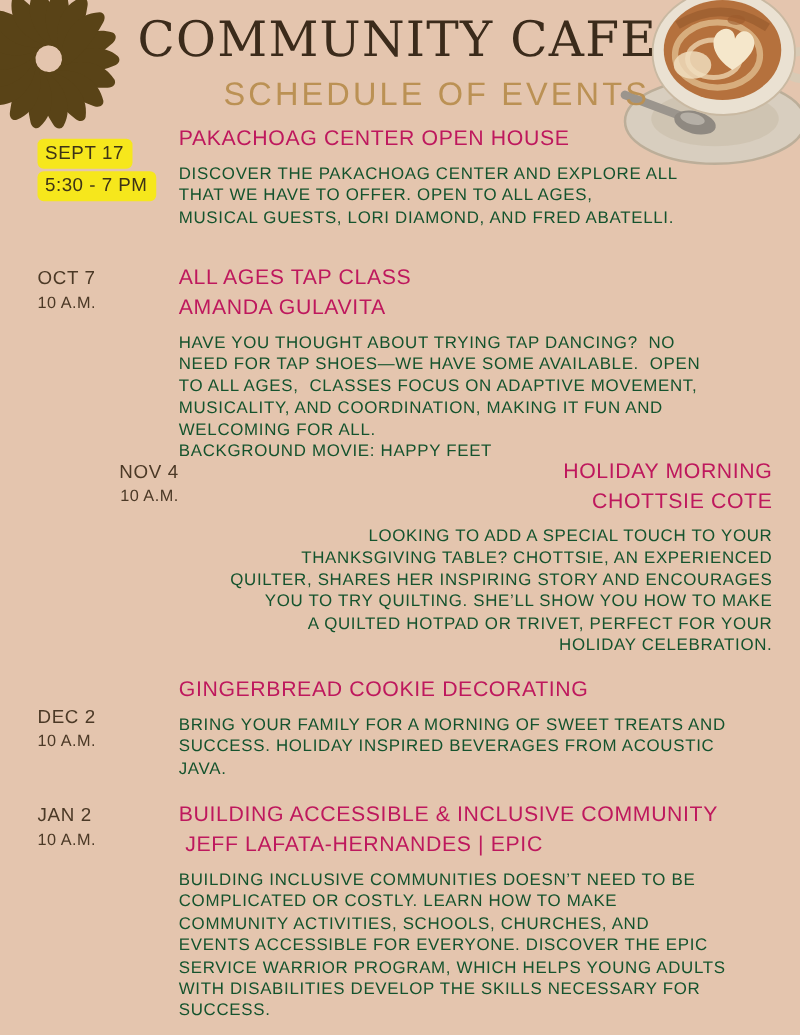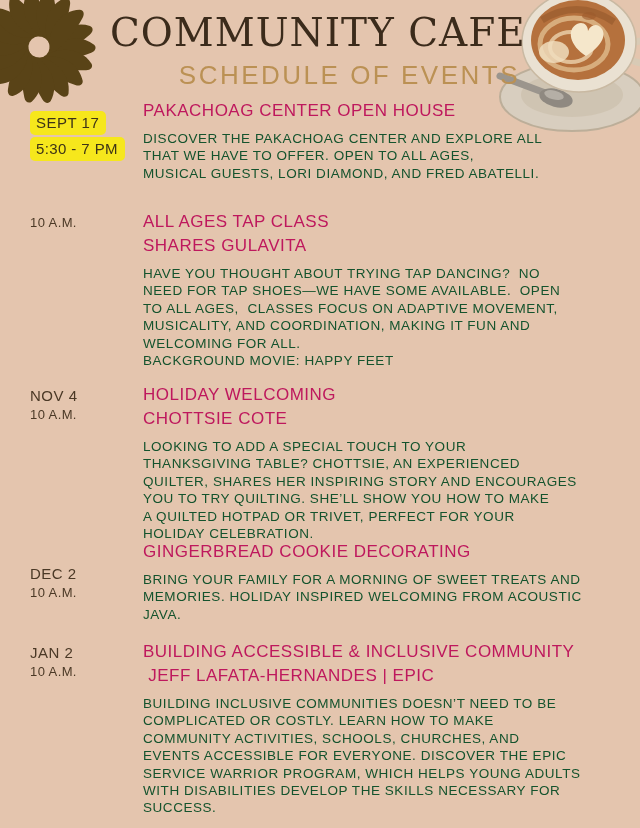--- a/index.html
+++ b/index.html
@@ -74,21 +74,21 @@
   .event-presenter:empty { display:none; }
   .event-desc {
     margin-top:7px;
     font-size:13.5px; line-height:17.4px;
     letter-spacing:0.55px;
     color:#14532d;
     white-space:pre-wrap;
   }
   .e1 { top:99px;  }
   .e2 { top:210px; }
-  .e3 { top:383px; }
+  .e3 { top:365px;text-align:right; }
   .e4 { top:540px;align-items:center; }
   .e5 { top:640px; }
 </style>
 </head>
 <body>
 
 <div class="page">
 
   <svg class="logo" viewBox="-63 -63 126 126" xmlns="http://www.w3.org/2000/svg" aria-hidden="true">
     <defs>
@@ -151,61 +151,62 @@
       <div class="event-title">PAKACHOAG CENTER OPEN HOUSE</div>
 
       <div class="event-desc">DISCOVER THE PAKACHOAG CENTER AND EXPLORE ALL
 THAT WE HAVE TO OFFER. OPEN TO ALL AGES,
 MUSICAL GUESTS, LORI DIAMOND, AND FRED ABATELLI.</div>
     </div>
   </div>
 
   <div class="event e2">
     <div class="event-date-col">
+      <div>OCT 7</div>
       <div class="time">10 A.M.</div>
     </div>
     <div class="event-content-col">
       <div class="event-title">ALL AGES TAP CLASS</div>
-      <div class="event-presenter">SHARES GULAVITA</div>
+      <div class="event-presenter">AMANDA GULAVITA</div>
       <div class="event-desc">HAVE YOU THOUGHT ABOUT TRYING TAP DANCING?  NO
 NEED FOR TAP SHOES—WE HAVE SOME AVAILABLE.  OPEN
 TO ALL AGES,  CLASSES FOCUS ON ADAPTIVE MOVEMENT,
 MUSICALITY, AND COORDINATION, MAKING IT FUN AND
 WELCOMING FOR ALL.
 BACKGROUND MOVIE: HAPPY FEET</div>
     </div>
   </div>
 
   <div class="event e3">
     <div class="event-date-col">
       <div>NOV 4</div>
       <div class="time">10 A.M.</div>
     </div>
     <div class="event-content-col">
-      <div class="event-title">HOLIDAY WELCOMING</div>
+      <div class="event-title">HOLIDAY MORNING</div>
       <div class="event-presenter">CHOTTSIE COTE</div>
       <div class="event-desc">LOOKING TO ADD A SPECIAL TOUCH TO YOUR
 THANKSGIVING TABLE? CHOTTSIE, AN EXPERIENCED
 QUILTER, SHARES HER INSPIRING STORY AND ENCOURAGES
 YOU TO TRY QUILTING. SHE’LL SHOW YOU HOW TO MAKE
 A QUILTED HOTPAD OR TRIVET, PERFECT FOR YOUR
 HOLIDAY CELEBRATION.</div>
     </div>
   </div>
 
   <div class="event e4">
     <div class="event-date-col">
       <div>DEC 2</div>
       <div class="time">10 A.M.</div>
     </div>
     <div class="event-content-col">
       <div class="event-title">GINGERBREAD COOKIE DECORATING</div>
 
       <div class="event-desc">BRING YOUR FAMILY FOR A MORNING OF SWEET TREATS AND
-MEMORIES. HOLIDAY INSPIRED WELCOMING FROM ACOUSTIC
+SUCCESS. HOLIDAY INSPIRED BEVERAGES FROM ACOUSTIC
 JAVA.</div>
     </div>
   </div>
 
   <div class="event e5">
     <div class="event-date-col">
       <div>JAN 2</div>
       <div class="time">10 A.M.</div>
     </div>
     <div class="event-content-col">

